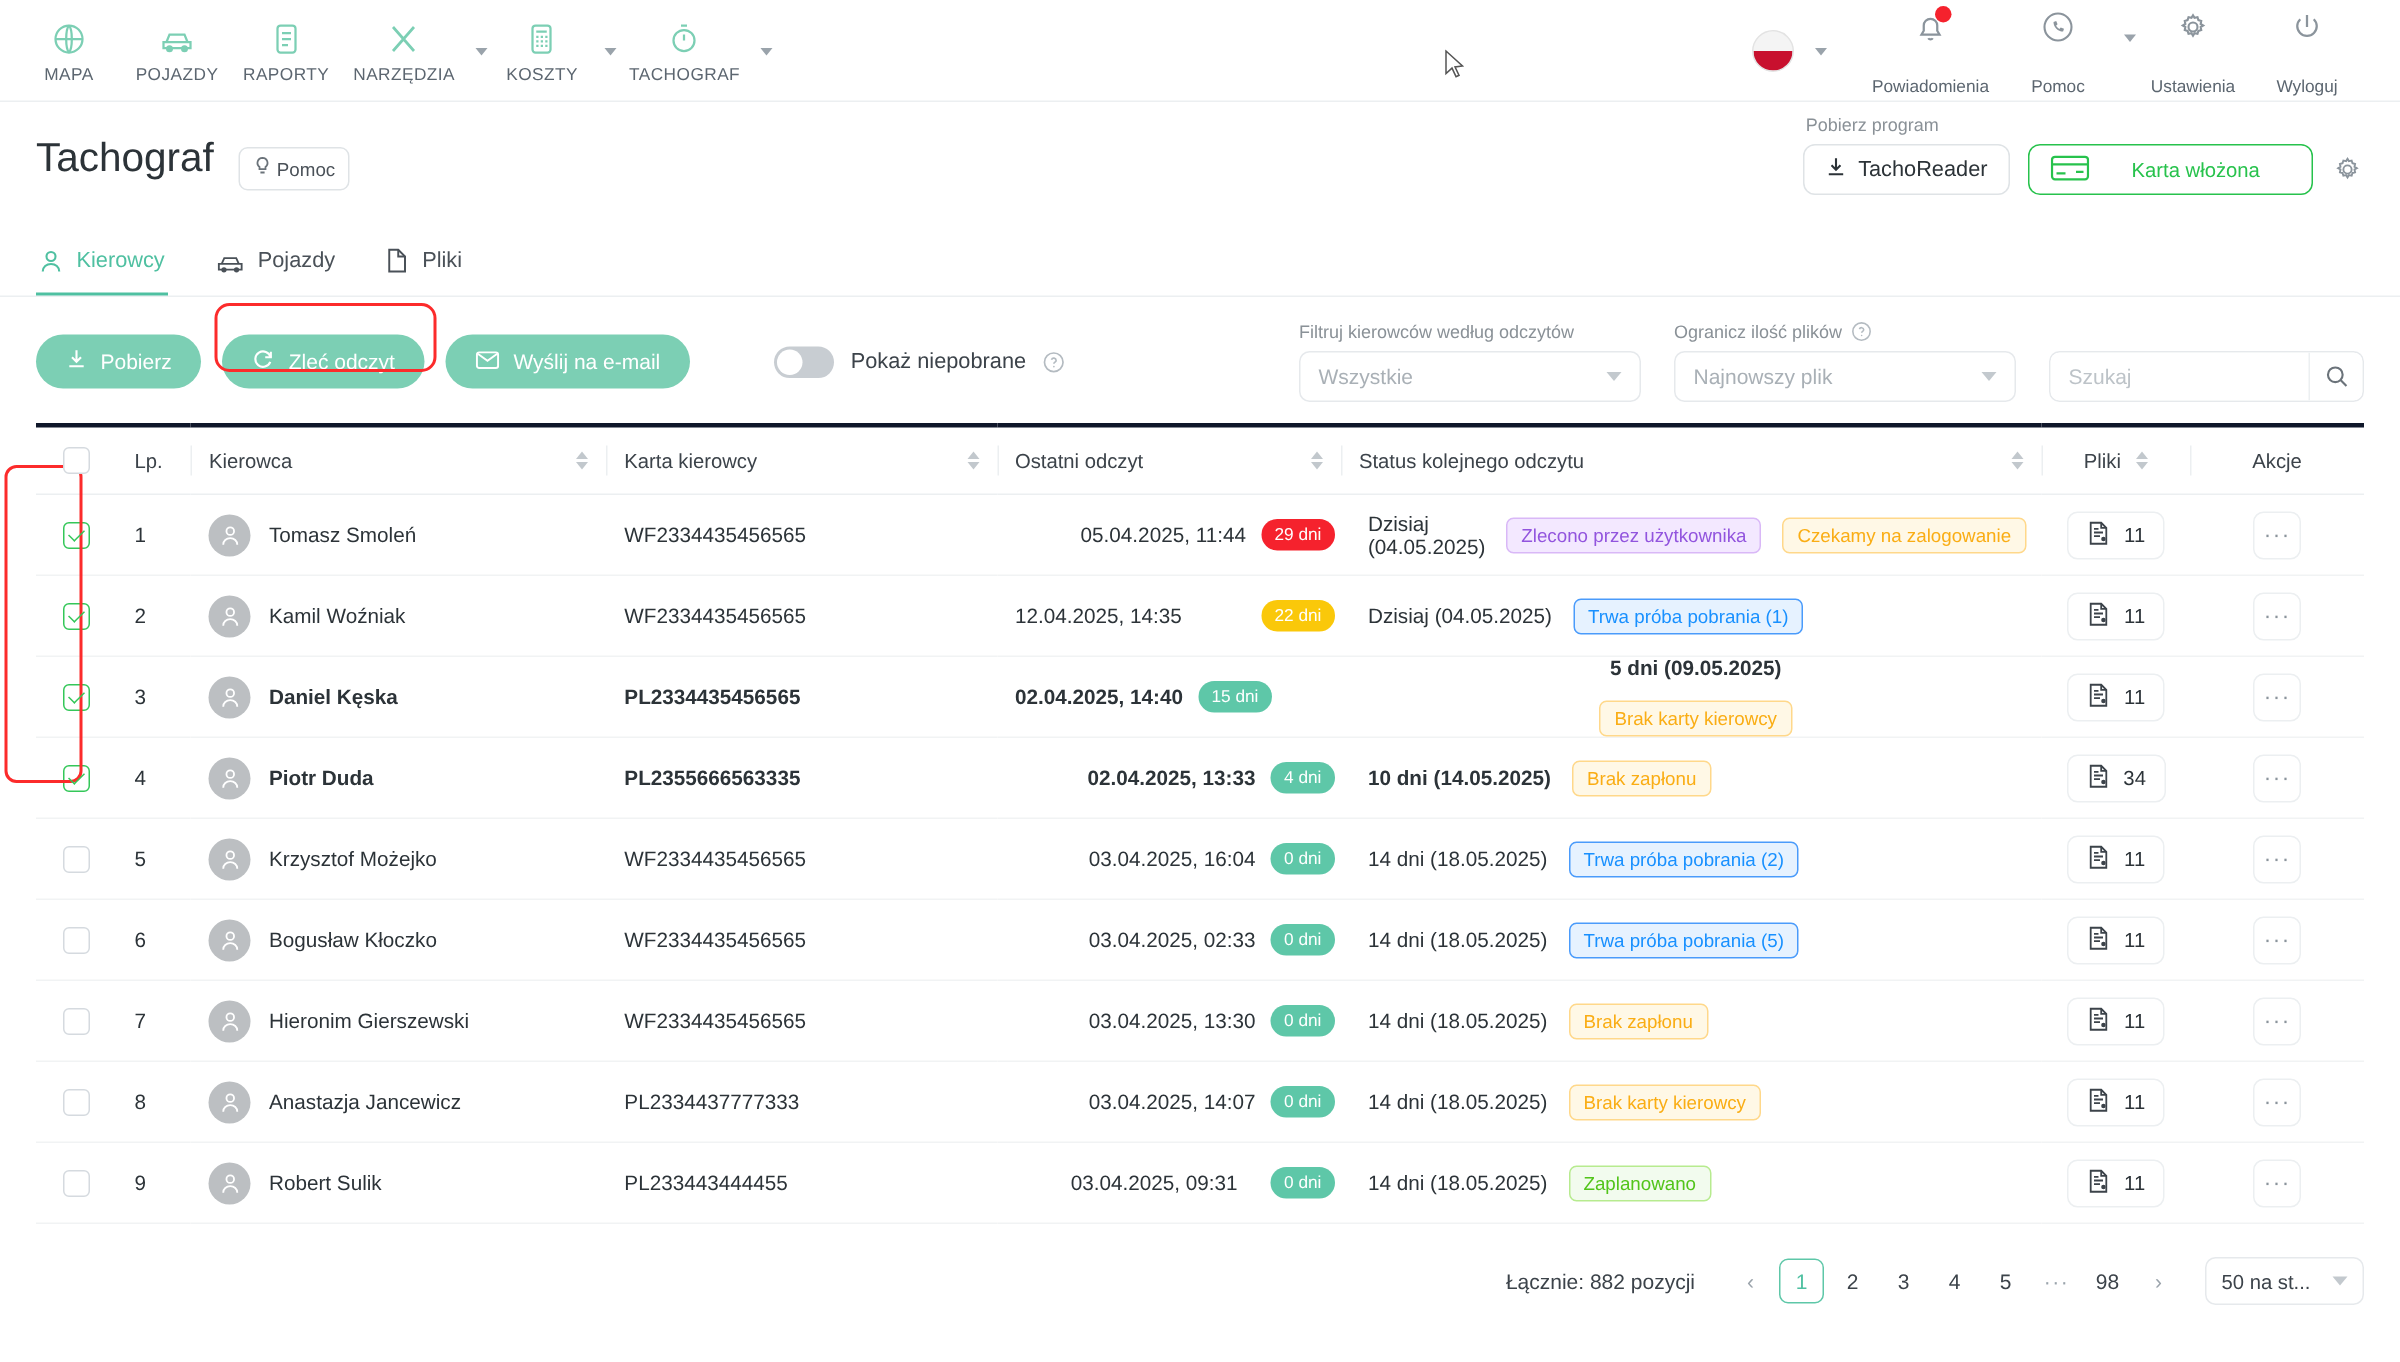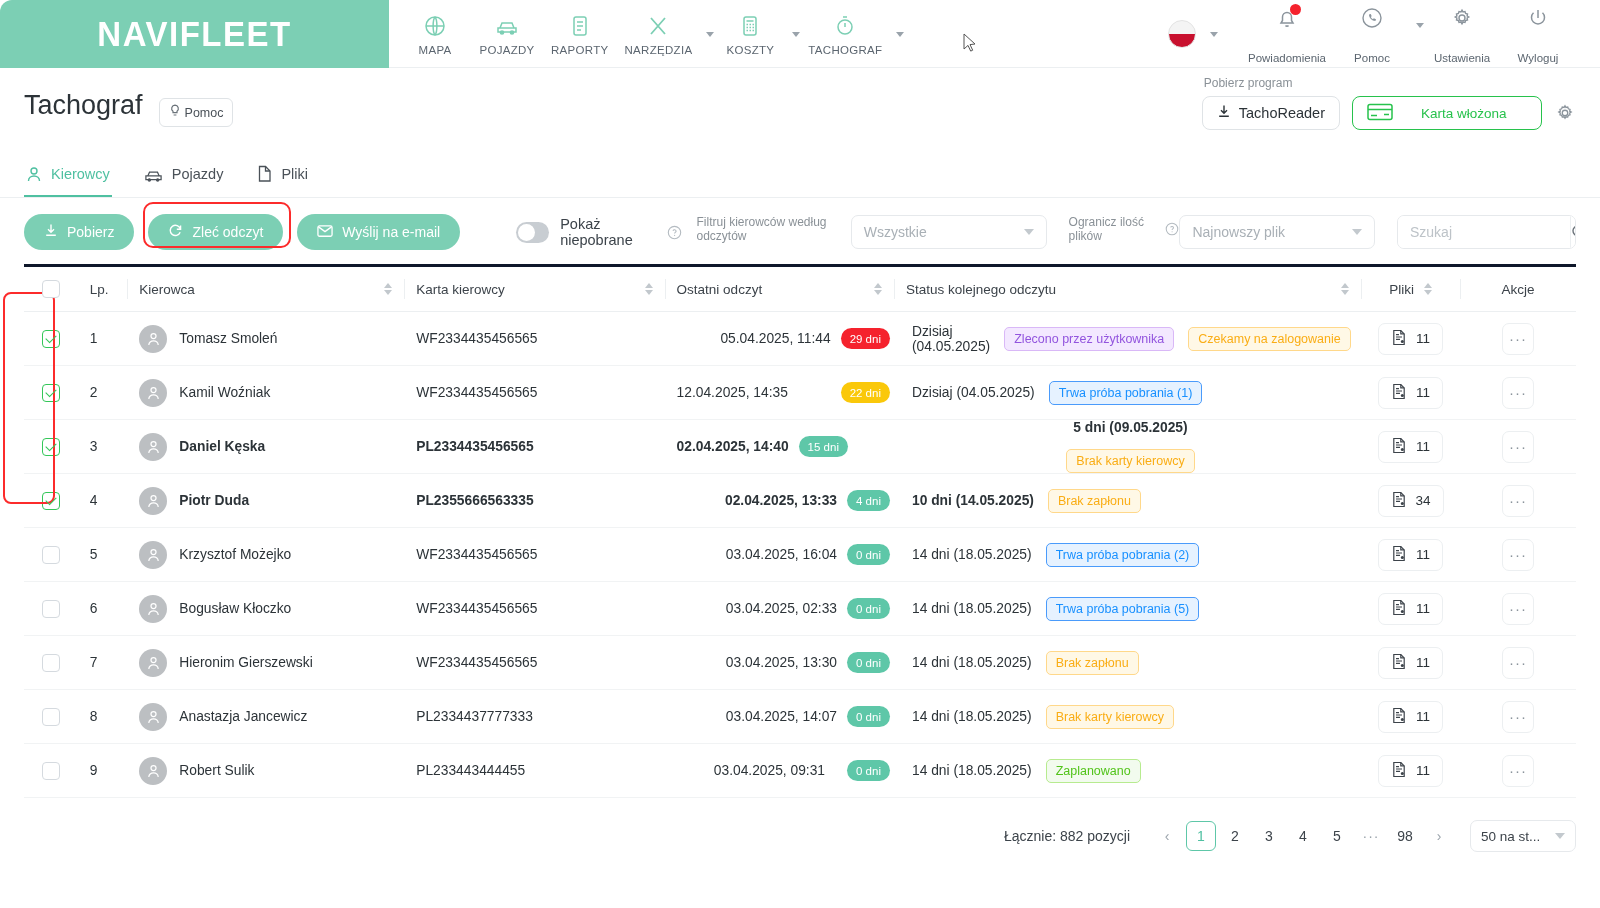--- a/index.html
+++ b/index.html
@@ -163,21 +163,21 @@
     position: relative; cursor: pointer;
   }
   .toggle .knob {
     position:absolute; left:2px; top:2px; width:17px; height:17px;
     background:#fff; border-radius:50%;
   }
   .toggle-label { font-size: 14.5px; color: #3c434a; }
   .q-icon { color:#b4bbc1; display:flex; }
 
   .filters { margin-left: auto; display:flex; align-items: flex-end; gap: 22px; }
-  .field { display:flex; flex-direction: row; }
+  .field { display:flex; flex-direction: column; }
   .field-label {
     font-size: 12px; color:#8a9197; margin-bottom: 6px;
     display:flex; align-items:center; gap:6px;
   }
   .select {
     width: 228px; height: 34px;
     border: 1px solid #e6e9ec; border-radius: 7px; background:#fff;
     display:flex; align-items:center; justify-content: space-between;
     padding: 0 12px; font-size: 14px; color:#a9b0b6; cursor: pointer;
   }
@@ -308,23 +308,20 @@
     padding: 0 10px; font-size: 13.5px; color:#3c434a; cursor:pointer;
   }
   .cursor { position:absolute; left: 963px; top: 33px; pointer-events:none; }
 </style>
 </head>
 <body>
 
 <div class="app">
 
   <div class="topnav">
-    <div class="brand">
-      <span class="brand-text">NAVIFLEET</span>
-    </div>
 
     <div class="mainmenu">
       <div class="menu-group">
         <div class="menu-item">
           <span class="menu-icon">
             <svg width="24" height="24" viewBox="0 0 24 24" fill="none" stroke="currentColor" stroke-width="1.5">
                 <circle cx="12" cy="12" r="9"></circle>
                 <path d="M3 12h18M12 3c2.5 2.8 2.5 15.2 0 18M12 3c-2.5 2.8-2.5 15.2 0 18"></path>
               </svg>
           </span>

